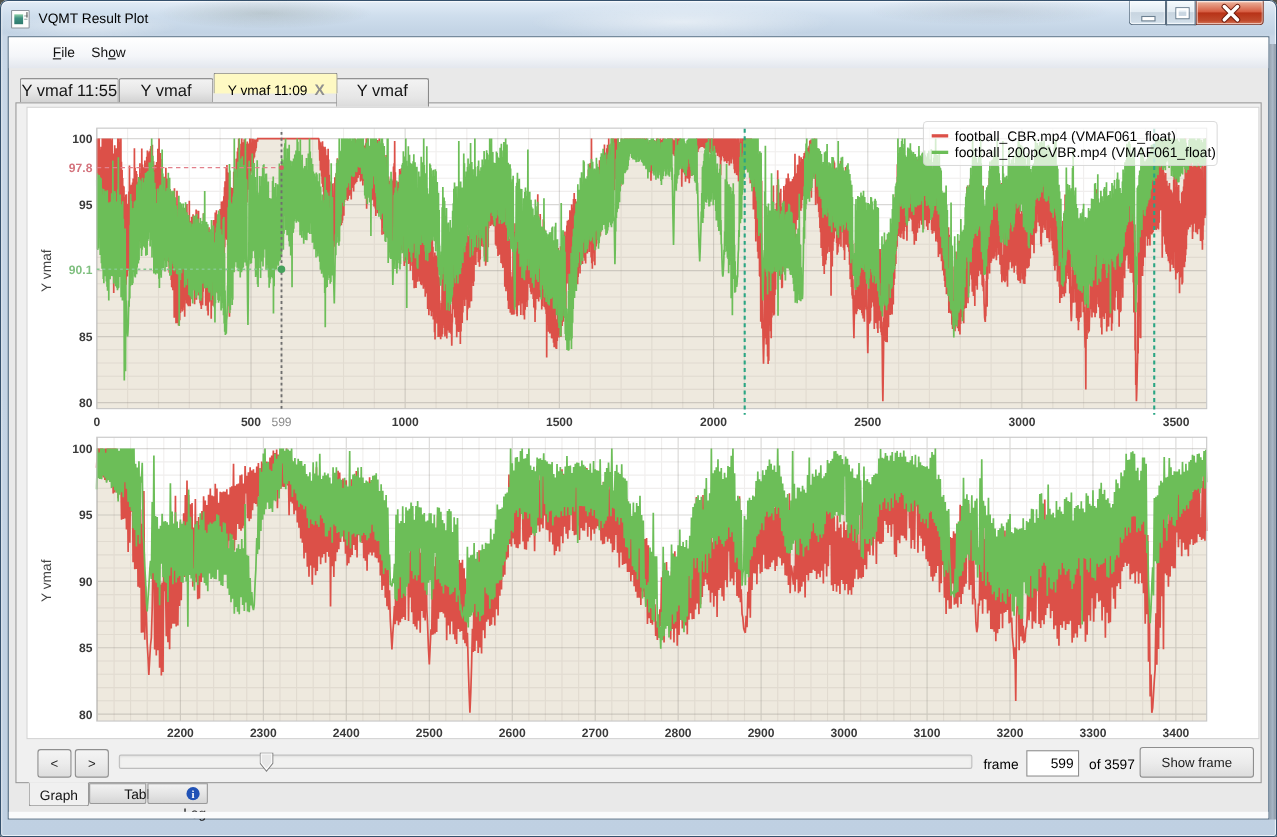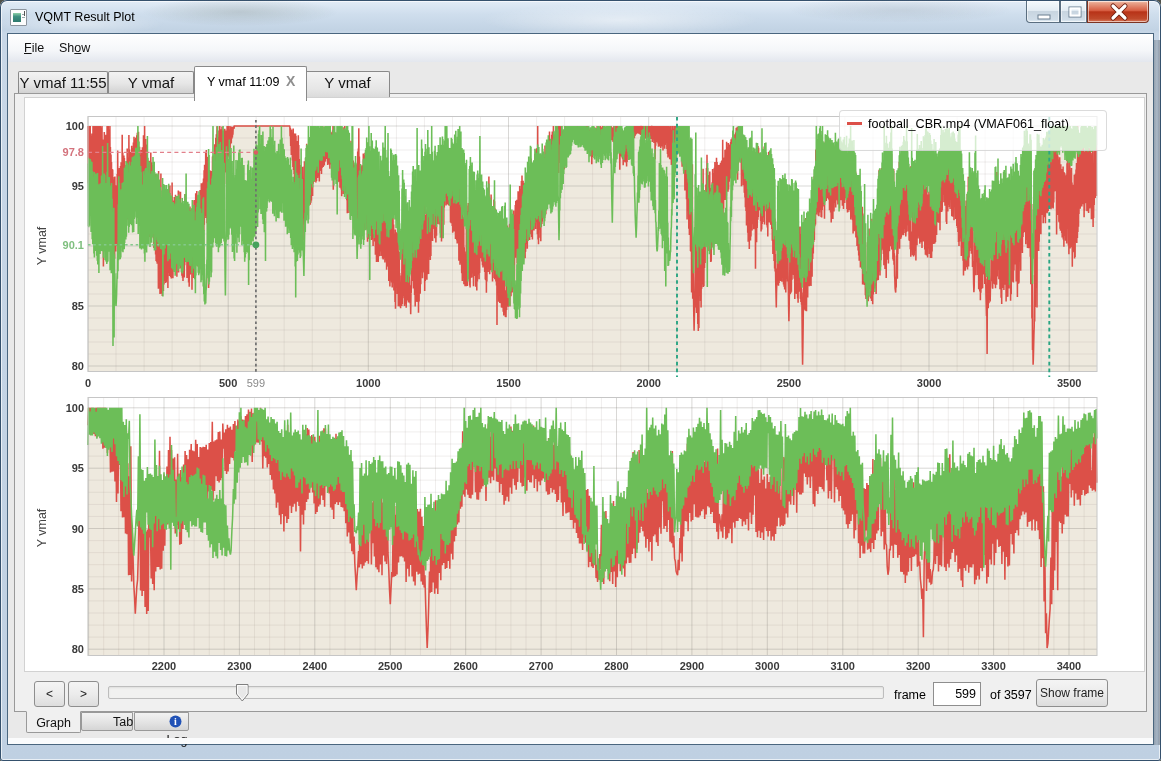--- a/index.html
+++ b/index.html
@@ -21,26 +21,26 @@
 #appicon .l2{position:absolute;left:11px;top:7px;width:3px;height:1px;background:#9aa;}
 #appicon .l3{position:absolute;left:13px;top:1px;width:1px;height:5px;background:#555;}
 #title{position:absolute;left:35px;top:10px;font-size:12.5px;color:#000;}
 .wbtn{position:absolute;top:1px;height:22px;border:1px solid #5a6e80;border-top:none;
  box-shadow:inset 0 0 0 1px rgba(255,255,255,0.55);}
 #bmin{left:1026px;width:34px;border-radius:0 0 0 4px;background:linear-gradient(180deg,#f5fafd 0,#e3ecf3 45%,#c8d5e0 50%,#d0dde8 90%,#e8f2f8 100%);}
 #bmax{left:1060px;width:27px;background:linear-gradient(180deg,#f5fafd 0,#e3ecf3 45%,#c8d5e0 50%,#d0dde8 90%,#e8f2f8 100%);}
 #bclose{left:1087px;width:62px;border-radius:0 0 4px 0;border-color:#7c3322;
  background:linear-gradient(180deg,#f5c6b2 0,#e8a38b 10%,#d75f44 45%,#b83318 52%,#c04a2c 85%,#d97b5e 100%);}
 #menubar{position:absolute;left:8px;top:34px;width:1145px;height:28px;background:linear-gradient(180deg,#ffffff 0,#f4f6f9 60%,#e3e7ee 100%);}
-#menubar span{position:absolute;top:7px;font-size:12.5px;color:#111;}
+#menubar span{position:absolute;top:7px;font-size:12.5px;color:#111;margin-left:24px;}
 .tab{position:absolute;font-size:15px;color:#141414;border:1px solid #898989;border-bottom:none;
  background:linear-gradient(180deg,#f3f3f3 0,#e6e6e6 55%,#d2d2d2 100%);border-radius:2px 2px 0 0;
  text-align:center;}
 #tabline{position:absolute;left:14px;top:93px;width:1133px;height:619px;background:#f0f0f0;border:1px solid #999;}
-#tabactive{position:absolute;left:194px;top:66px;width:113px;height:35px;background:#ffffff;
+#tabactive{position:absolute;left:194px;top:66px;width:113px;height:19px;background:#fef9c3;
  border:1px solid #898989;border-bottom:none;border-radius:2px 2px 0 0;z-index:5;font-size:12.5px;color:#000;}
 #chartpanel{position:absolute;left:24px;top:97px;width:1121px;height:575px;background:#fff;border:1px solid #d2d2d2;}
 #legend{position:absolute;left:839px;top:110px;width:268px;height:41px;white-space:nowrap;background:rgba(255,255,255,0.72);
  border-radius:4px;z-index:10;font-size:12.6px;color:#000;border:1px solid rgba(190,190,190,0.55);padding-left:28px;}
 .lrow{position:absolute;left:7px;height:14px;}
 .lmark{display:inline-block;width:15px;height:3px;vertical-align:middle;margin-right:6px;margin-bottom:3px;}
 #controls{position:absolute;left:0;top:0;}
 .btn{position:absolute;border:1px solid #8e8e8e;border-radius:3px;
  background:linear-gradient(180deg,#f4f4f4 0,#ececec 50%,#dddddd 100%);font-size:12px;color:#222;text-align:center;}
 #slidertrack{position:absolute;left:108px;top:686px;width:776px;height:13px;background:#f1f1f0;
@@ -150,33 +150,34 @@
     <text x="767.3360000000002" y="670" text-anchor="middle" font-size="11" fill="#3a3a3a" font-weight="bold">3000</text>
     <text x="842.7530000000002" y="670" text-anchor="middle" font-size="11" fill="#3a3a3a" font-weight="bold">3100</text>
     <text x="918.1700000000001" y="670" text-anchor="middle" font-size="11" fill="#3a3a3a" font-weight="bold">3200</text>
     <text x="993.587" y="670" text-anchor="middle" font-size="11" fill="#3a3a3a" font-weight="bold">3300</text>
     <text x="1069.004" y="670" text-anchor="middle" font-size="11" fill="#3a3a3a" font-weight="bold">3400</text>
     <text x="46" y="246" text-anchor="middle" font-size="12.5" fill="#444" font-weight="normal" transform="rotate(-90 46 246)">Y vmaf</text>
     <text x="46" y="528" text-anchor="middle" font-size="12.5" fill="#444" font-weight="normal" transform="rotate(-90 46 528)">Y vmaf</text>
   </svg>
 <div id="legend">
  <div class="lrow" style="top:6px;"><span class="lmark" style="background:#DC5048;"></span>football_CBR.mp4 (VMAF061_float)</div>
+ <div class="lrow" style="top:21px;"><span class="lmark" style="background:#6CBE58;"></span>football_200pCVBR.mp4 (VMAF061_float)</div>
 </div>
 <div id="controls">
  <div class="btn" style="left:34px;top:681px;width:31px;height:26px;line-height:24px;">&lt;</div>
  <div class="btn" style="left:68px;top:681px;width:31px;height:26px;line-height:24px;">&gt;</div>
  <div id="slidertrack"></div>
  <svg style="position:absolute;left:236px;top:684px;" width="13" height="18">
       <path d="M0.5,0.5 H12 V10 L6.25,17 L0.5,10 Z" fill="#e8e8e8" stroke="#7f7f7f"></path>
       <path d="M1.5,1.5 H11 V9.5 L6.25,15.5 L1.5,9.5 Z" fill="none" stroke="#fbfbfb"></path>
     </svg>
  <span style="position:absolute;left:894px;top:688px;font-size:12.5px;">frame</span>
  <div id="frameinput">599</div>
  <span style="position:absolute;left:990px;top:688px;font-size:12.5px;white-space:nowrap;">of 3597</span>
- <div class="btn" style="left:1036px;top:679px;width:72px;height:28px;line-height:26px;">Show frame</div>
+ <div class="btn" style="left:1036px;top:679px;width:104px;height:28px;line-height:26px;">Show frame</div>
 </div>
 <div id="btabactive">
     <span style="position:absolute;left:0;right:0;top:4px;">Graph</span>
   </div>
 <div class="btab" style="left:81px;top:712px;width:52px;height:19px;line-height:18px;">Table</div>
 <div class="btab" style="left:134px;top:712px;width:55px;height:19px;line-height:18px;"><svg width="13" height="13" style="vertical-align:-2px;margin-right:3px;">
       <circle cx="6.5" cy="6.5" r="6" fill="#2152b6"></circle>
       <text x="6.5" y="10" text-anchor="middle" font-size="10" font-weight="bold" fill="#fff" font-family="Liberation Serif">i</text>
     </svg>Log</div>
 <div id="bottomwhite"></div>

